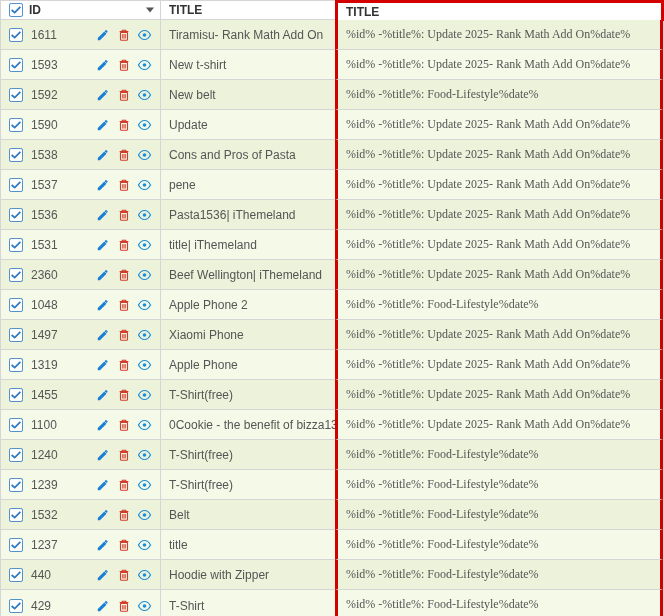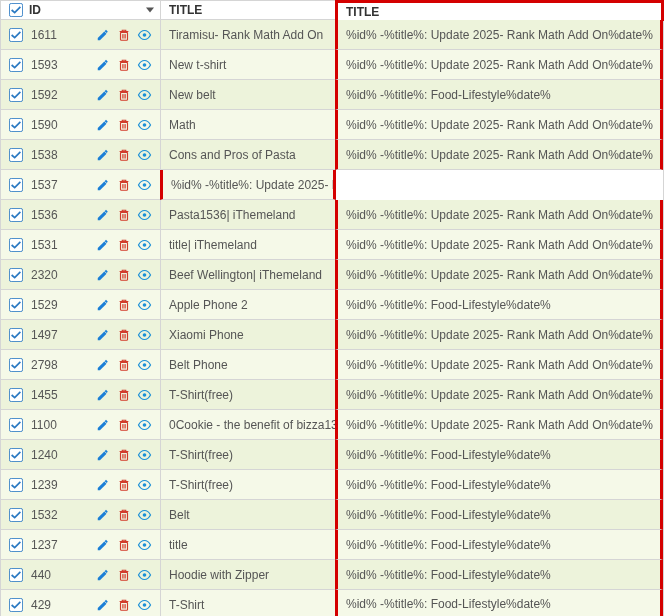--- a/index.html
+++ b/index.html
@@ -57,21 +57,21 @@
     border-bottom: 1px solid #d5d5d5;
     padding: 7px 8px;
     display: flex;
     align-items: center;
     gap: 8px;
     color: #555;
     white-space: nowrap;
     overflow: hidden;
     text-overflow: ellipsis;
   }
-  .cell:last-child { border-right: none; }
+  .cell:last-child { border-right: none; font-family: Liberation Serif, serif; }
   .cell.title2 {
     border-left: 3px solid #d40000;
     border-right: 3px solid #d40000;
     margin-left: -1px;
   }
   .row:last-child .cell.title2 {
     border-bottom: 3px solid #d40000;
   }
   .idcell { font-size: 12px; }
   .icons { display: flex; gap: 6px; align-items: center; margin-left: auto; }
@@ -240,21 +240,21 @@
             </span>
             <span class="ico">
               <svg viewBox="0 0 20 14" width="18" height="14">
                 <path d="M10 1 C5 1 2 7 2 7 C2 7 5 13 10 13 C15 13 18 7 18 7 C18 7 15 1 10 1 Z" fill="none" stroke="#1b8fd6" stroke-width="1.6"></path>
                 <circle cx="10" cy="7" r="2.4" fill="#1b8fd6"></circle>
               </svg>
             </span>
           </span>
         </div>
         <div class="cell">
-          <span>Math</span>
+          <span>Update</span>
         </div>
         <div class="cell title2">
           <span>%id% -%title%: Update 2025- Rank Math Add On%date%</span>
         </div>
       </div>
       <div class="row">
         <div class="cell idcell">
           <svg class="chk" viewBox="0 0 16 16">
             <rect x="0.5" y="0.5" width="15" height="15" rx="2" fill="#fff" stroke="#2b79c2"></rect>
             <path d="M3 8 L6.5 11 L13 4.5" stroke="#2b79c2" stroke-width="2" fill="none"></path>
@@ -311,20 +311,23 @@
               </svg>
             </span>
             <span class="ico">
               <svg viewBox="0 0 20 14" width="18" height="14">
                 <path d="M10 1 C5 1 2 7 2 7 C2 7 5 13 10 13 C15 13 18 7 18 7 C18 7 15 1 10 1 Z" fill="none" stroke="#1b8fd6" stroke-width="1.6"></path>
                 <circle cx="10" cy="7" r="2.4" fill="#1b8fd6"></circle>
               </svg>
             </span>
           </span>
         </div>
+        <div class="cell">
+          <span>pene</span>
+        </div>
         <div class="cell title2">
           <span>%id% -%title%: Update 2025- Rank Math Add On%date%</span>
         </div>
       </div>
       <div class="row">
         <div class="cell idcell">
           <svg class="chk" viewBox="0 0 16 16">
             <rect x="0.5" y="0.5" width="15" height="15" rx="2" fill="#fff" stroke="#2b79c2"></rect>
             <path d="M3 8 L6.5 11 L13 4.5" stroke="#2b79c2" stroke-width="2" fill="none"></path>
           </svg>
@@ -393,21 +396,21 @@
         <div class="cell title2">
           <span>%id% -%title%: Update 2025- Rank Math Add On%date%</span>
         </div>
       </div>
       <div class="row">
         <div class="cell idcell">
           <svg class="chk" viewBox="0 0 16 16">
             <rect x="0.5" y="0.5" width="15" height="15" rx="2" fill="#fff" stroke="#2b79c2"></rect>
             <path d="M3 8 L6.5 11 L13 4.5" stroke="#2b79c2" stroke-width="2" fill="none"></path>
           </svg>
-          <span>2320</span>
+          <span>2360</span>
           <span class="icons">
             <span class="ico">
               <svg viewBox="0 0 16 16" width="14" height="14">
                 <path d="M2 11.5 L9.5 4 L12 6.5 L4.5 14 L2 14 Z" fill="#1b7fd6"></path>
                 <rect x="10.2" y="2.8" width="3" height="2.2" transform="rotate(45 11.7 3.9)" fill="#1b7fd6"></rect>
               </svg>
             </span>
             <span class="ico">
               <svg viewBox="0 0 16 16" width="14" height="14">
                 <rect x="4" y="5" width="8" height="9" rx="1" fill="none" stroke="#d23b2a" stroke-width="1.3"></rect>
@@ -429,21 +432,21 @@
         <div class="cell title2">
           <span>%id% -%title%: Update 2025- Rank Math Add On%date%</span>
         </div>
       </div>
       <div class="row">
         <div class="cell idcell">
           <svg class="chk" viewBox="0 0 16 16">
             <rect x="0.5" y="0.5" width="15" height="15" rx="2" fill="#fff" stroke="#2b79c2"></rect>
             <path d="M3 8 L6.5 11 L13 4.5" stroke="#2b79c2" stroke-width="2" fill="none"></path>
           </svg>
-          <span>1529</span>
+          <span>1048</span>
           <span class="icons">
             <span class="ico">
               <svg viewBox="0 0 16 16" width="14" height="14">
                 <path d="M2 11.5 L9.5 4 L12 6.5 L4.5 14 L2 14 Z" fill="#1b7fd6"></path>
                 <rect x="10.2" y="2.8" width="3" height="2.2" transform="rotate(45 11.7 3.9)" fill="#1b7fd6"></rect>
               </svg>
             </span>
             <span class="ico">
               <svg viewBox="0 0 16 16" width="14" height="14">
                 <rect x="4" y="5" width="8" height="9" rx="1" fill="none" stroke="#d23b2a" stroke-width="1.3"></rect>
@@ -501,45 +504,45 @@
         <div class="cell title2">
           <span>%id% -%title%: Update 2025- Rank Math Add On%date%</span>
         </div>
       </div>
       <div class="row">
         <div class="cell idcell">
           <svg class="chk" viewBox="0 0 16 16">
             <rect x="0.5" y="0.5" width="15" height="15" rx="2" fill="#fff" stroke="#2b79c2"></rect>
             <path d="M3 8 L6.5 11 L13 4.5" stroke="#2b79c2" stroke-width="2" fill="none"></path>
           </svg>
-          <span>2798</span>
-          <span class="icons">
-            <span class="ico">
-              <svg viewBox="0 0 16 16" width="14" height="14">
-                <path d="M2 11.5 L9.5 4 L12 6.5 L4.5 14 L2 14 Z" fill="#1b7fd6"></path>
-                <rect x="10.2" y="2.8" width="3" height="2.2" transform="rotate(45 11.7 3.9)" fill="#1b7fd6"></rect>
-              </svg>
-            </span>
-            <span class="ico">
-              <svg viewBox="0 0 16 16" width="14" height="14">
-                <rect x="4" y="5" width="8" height="9" rx="1" fill="none" stroke="#d23b2a" stroke-width="1.3"></rect>
-                <path d="M3 4 H13 M6 4 V2.6 H10 V4" fill="none" stroke="#d23b2a" stroke-width="1.3"></path>
-                <path d="M6.5 7 V12 M8 7 V12 M9.5 7 V12" stroke="#d23b2a" stroke-width="1"></path>
-              </svg>
-            </span>
-            <span class="ico">
-              <svg viewBox="0 0 20 14" width="18" height="14">
-                <path d="M10 1 C5 1 2 7 2 7 C2 7 5 13 10 13 C15 13 18 7 18 7 C18 7 15 1 10 1 Z" fill="none" stroke="#1b8fd6" stroke-width="1.6"></path>
-                <circle cx="10" cy="7" r="2.4" fill="#1b8fd6"></circle>
-              </svg>
-            </span>
-          </span>
-        </div>
-        <div class="cell">
-          <span>Belt Phone</span>
+          <span>1319</span>
+          <span class="icons">
+            <span class="ico">
+              <svg viewBox="0 0 16 16" width="14" height="14">
+                <path d="M2 11.5 L9.5 4 L12 6.5 L4.5 14 L2 14 Z" fill="#1b7fd6"></path>
+                <rect x="10.2" y="2.8" width="3" height="2.2" transform="rotate(45 11.7 3.9)" fill="#1b7fd6"></rect>
+              </svg>
+            </span>
+            <span class="ico">
+              <svg viewBox="0 0 16 16" width="14" height="14">
+                <rect x="4" y="5" width="8" height="9" rx="1" fill="none" stroke="#d23b2a" stroke-width="1.3"></rect>
+                <path d="M3 4 H13 M6 4 V2.6 H10 V4" fill="none" stroke="#d23b2a" stroke-width="1.3"></path>
+                <path d="M6.5 7 V12 M8 7 V12 M9.5 7 V12" stroke="#d23b2a" stroke-width="1"></path>
+              </svg>
+            </span>
+            <span class="ico">
+              <svg viewBox="0 0 20 14" width="18" height="14">
+                <path d="M10 1 C5 1 2 7 2 7 C2 7 5 13 10 13 C15 13 18 7 18 7 C18 7 15 1 10 1 Z" fill="none" stroke="#1b8fd6" stroke-width="1.6"></path>
+                <circle cx="10" cy="7" r="2.4" fill="#1b8fd6"></circle>
+              </svg>
+            </span>
+          </span>
+        </div>
+        <div class="cell">
+          <span>Apple Phone</span>
         </div>
         <div class="cell title2">
           <span>%id% -%title%: Update 2025- Rank Math Add On%date%</span>
         </div>
       </div>
       <div class="row">
         <div class="cell idcell">
           <svg class="chk" viewBox="0 0 16 16">
             <rect x="0.5" y="0.5" width="15" height="15" rx="2" fill="#fff" stroke="#2b79c2"></rect>
             <path d="M3 8 L6.5 11 L13 4.5" stroke="#2b79c2" stroke-width="2" fill="none"></path>

